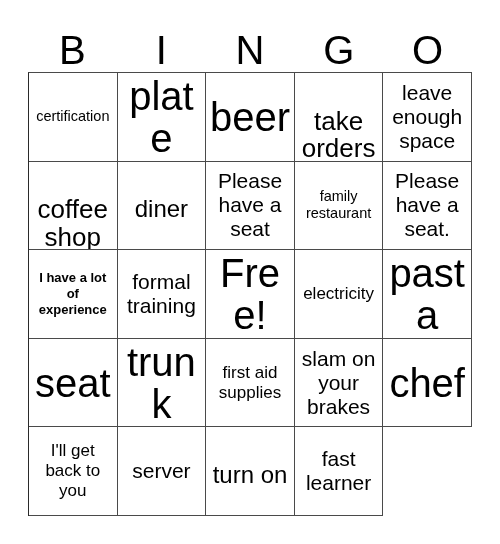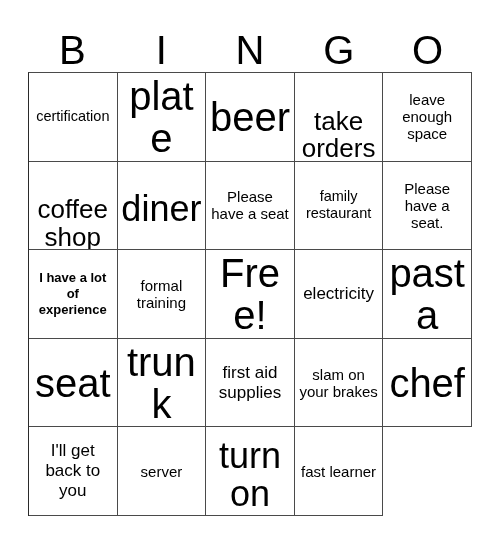--- a/index.html
+++ b/index.html
@@ -78,23 +78,23 @@
     display: block;
     width: 100%;
     line-height: 1.13;
     word-wrap: break-word;
     overflow-wrap: break-word;
     color: #000000;
   }
 
   
   .sz-xxl .cell-text { font-size: 40px; line-height: 1.05; }
-  .sz-xl  .cell-text { font-size: 36px; line-height: 1.05; margin-top: 7px; }
+  .sz-xl  .cell-text { font-size: 24px; line-height: 1.05; margin-top: 7px; }
   .sz-lg  .cell-text { font-size: 26px; line-height: 1.06; margin-top: 37px; }
-  .sz-md  .cell-text { font-size: 15px; line-height: 1.14; }
+  .sz-md  .cell-text { font-size: 21px; line-height: 1.14; }
   .sz-sm  .cell-text { font-size: 17px; line-height: 1.18; }
   .sz-xs  .cell-text { font-size: 14.5px; line-height: 1.2; }
   .sz-xxs .cell-text { font-size: 13px; line-height: 1.25; font-weight: bold; }
 </style>
 </head>
 <body>
 
 <div id="card">
 
   <div id="header-row">

